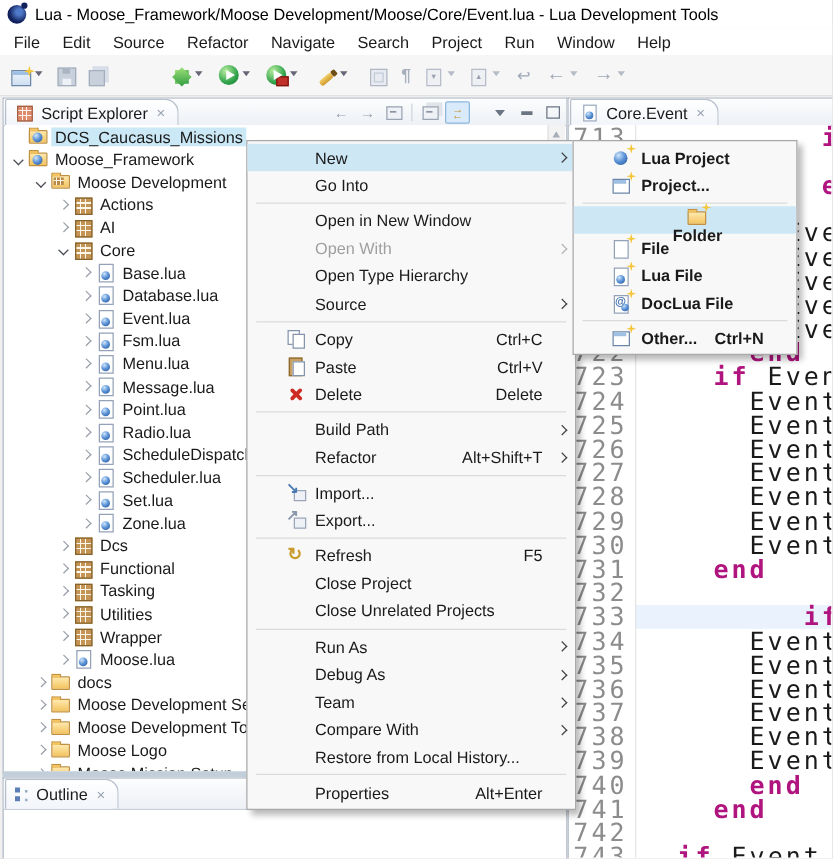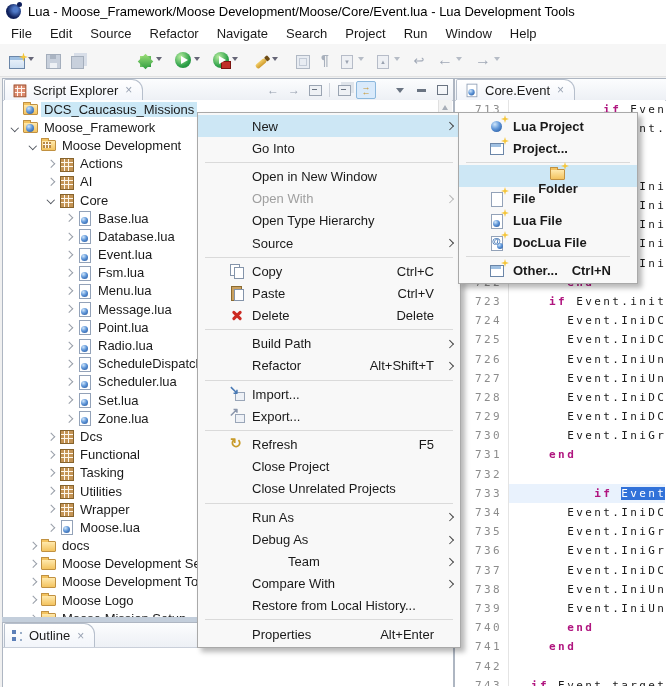--- a/index.html
+++ b/index.html
@@ -89,21 +89,21 @@
   .ic-src{position:relative;}
   .ic-src::before{content:"";position:absolute;left:2px;top:2px;width:12px;height:12px;border:1px solid #86632c;
       background:linear-gradient(90deg,transparent 3px,#fdf6ea 3px 4px,transparent 4px 7px,#fdf6ea 7px 8px,transparent 8px),
                  linear-gradient(transparent 3px,#fdf6ea 3px 4px,transparent 4px 7px,#fdf6ea 7px 8px,transparent 8px),#c49455;}
   .page{position:absolute;left:3px;top:1px;width:10px;height:13px;background:#fff;border:1px solid #93a2b8;}
   .ic-luafile .ball{left:5px;top:7px;width:7px;height:7px;}
 
   
   .ed{position:absolute;left:1px;top:21px;right:1px;bottom:1px;background:#fff;overflow:hidden;}
   .cl{position:relative;height:19.2px;display:flex;align-items:center;
-      font-family:"DejaVu Sans Mono",monospace;font-size:11px;letter-spacing:2.4px;white-space:pre;}
+      font-family:"DejaVu Sans Mono",monospace;font-size:20px;letter-spacing:2.4px;white-space:pre;}
   .cl .ln{width:46px;flex:none;text-align:right;padding-right:6px;color:#8c8c8c;}
   .cl .rule{width:1px;align-self:stretch;background:#e4e4e4;flex:none;}
   .cl .cd{padding-left:4px;}
   .cl.cur{background:linear-gradient(to right,#ffffff 0 52px,#e9f2fd 52px);}
   .k{color:#b0157f;font-weight:bold;}
   .s{background:#3272d9;color:#fff;}
 
   
   .menu{position:absolute;background:#f8f8f8;border:1px solid #a9a9a9;box-shadow:4px 4px 5px rgba(0,0,0,.28);
         padding:2px 0;z-index:40;}
@@ -635,21 +635,21 @@
       <div class="mi" style="height: 22.2px;">
         <span class="icc"></span>
         <span class="lbl">Run As</span>
         <span class="sa has"></span>
       </div>
       <div class="mi" style="height: 22.2px;">
         <span class="icc"></span>
         <span class="lbl">Debug As</span>
         <span class="sa has"></span>
       </div>
-      <div class="mi" style="height: 22.2px; gap: 36px;">
+      <div class="mi" style="height: 22.2px;">
         <span class="icc"></span>
         <span class="lbl">Team</span>
         <span class="sa has"></span>
       </div>
       <div class="mi" style="height: 22.2px;">
         <span class="icc"></span>
         <span class="lbl">Compare With</span>
         <span class="sa has"></span>
       </div>
       <div class="mi" style="height: 22.2px;">

